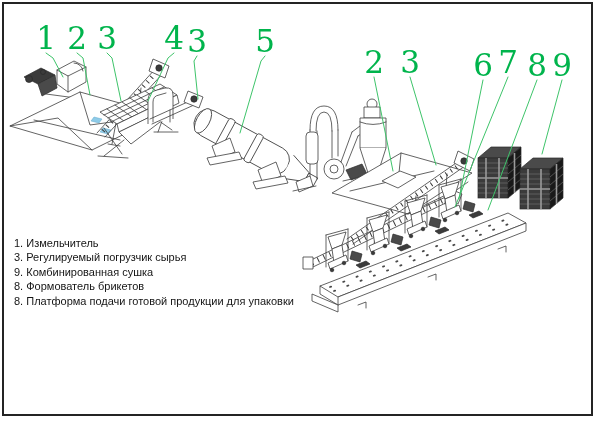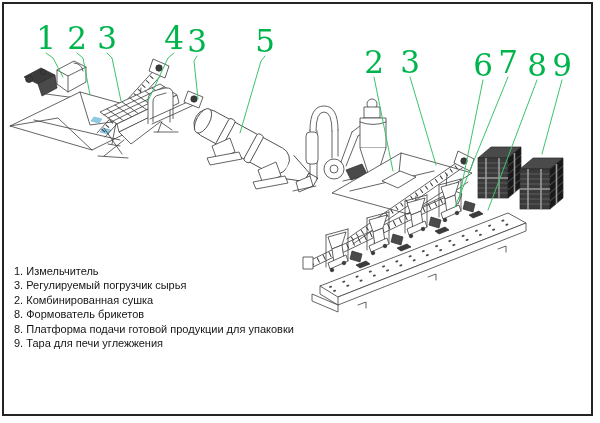--- a/index.html
+++ b/index.html
@@ -12,21 +12,21 @@
   svg .fd{stroke:#2a2a2a;stroke-width:.7;fill:#3b3b3b;}
   svg .fm{stroke:#2a2a2a;stroke-width:.7;fill:#4a4a4a;}
   svg .blue{stroke:#5fa8cc;stroke-width:.5;fill:#8ecbe8;}
   svg .leader{stroke:#3ec46a;stroke-width:1;fill:none;stroke-linecap:round;}
   svg .callout{fill:#00b44c;stroke:none;font-family:"DejaVu Serif",serif;font-size:31px;}
   svg .rib{stroke:#3c3c3c;stroke-width:5.5;fill:none;stroke-dasharray:1 5.5;}
   svg .rib2{stroke:#3c3c3c;stroke-width:4.5;fill:none;stroke-dasharray:1 5;}
   svg .rivet{stroke:#4a4a4a;stroke-width:1.8;fill:none;stroke-dasharray:1.2 13;stroke-linecap:round;}
   svg .cg{stroke:#767676;stroke-width:.6;fill:none;}
   svg .cs{stroke:#9a9a9a;stroke-width:1.6;fill:none;}
-  .legend{position:absolute;left:14px;top:264px;font-size:11px;line-height:14.4px;color:#151515;}
+  .legend{position:absolute;left:14px;top:236px;font-size:11px;line-height:14.4px;color:#151515;}
 </style>
 </head>
 <body>
 
 <div class="frame"></div>
 
 <svg class="diagram" viewBox="0 0 600 423">
 
   <g>
     <path class="fd" d="M24,77 L41,68 L55,75 L38,84 Z"></path>
@@ -236,17 +236,16 @@
     <text class="callout" x="483" y="76">6</text>
     <text class="callout" x="508" y="73">7</text>
     <text class="callout" x="537" y="76">8</text>
     <text class="callout" x="562" y="76">9</text>
   </g>
 </svg>
 
 <div class="legend">
   <div>1. Измельчитель</div>
   <div>3. Регулируемый погрузчик сырья</div>
-  <div>2. Комбинированная сушка</div>
+  <div>9. Комбинированная сушка</div>
   <div>8. Формователь брикетов</div>
   <div>8. Платформа подачи готовой продукции для упаковки</div>
-  <div>9. Тара для печи углежжения</div>
 </div>
 
 </body></html>

